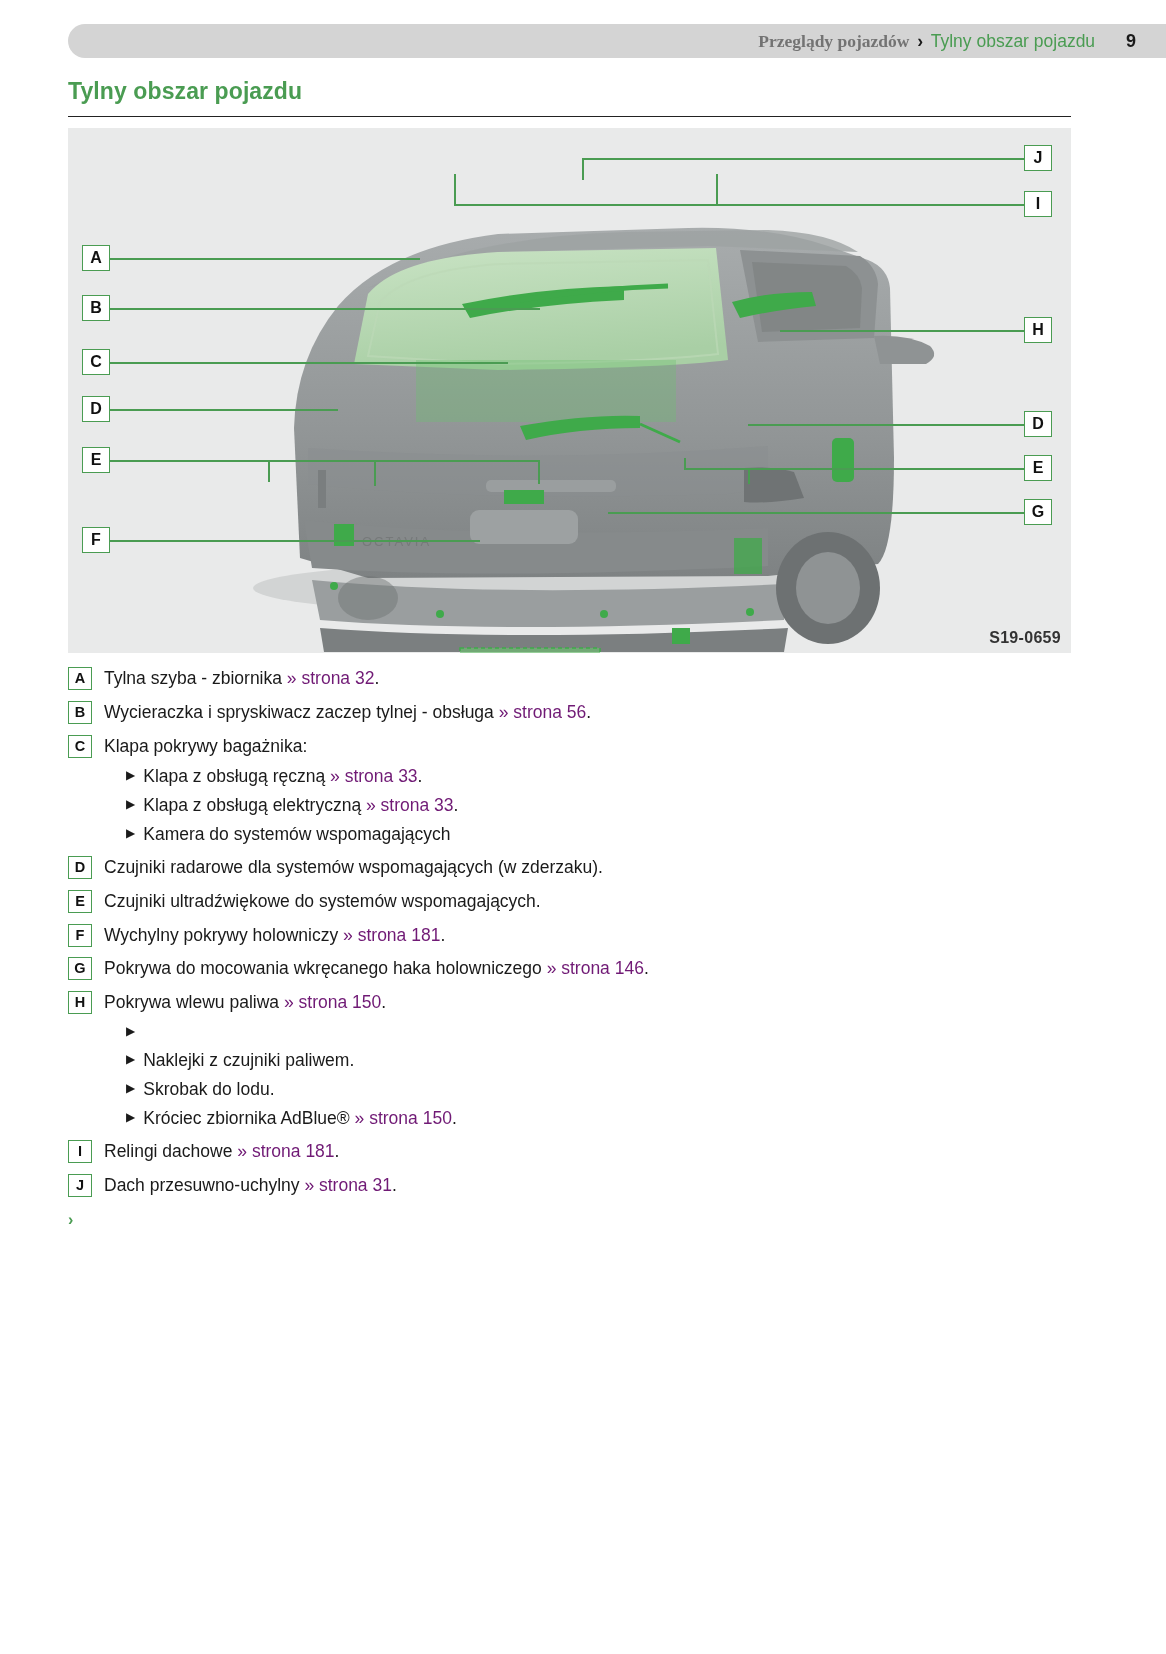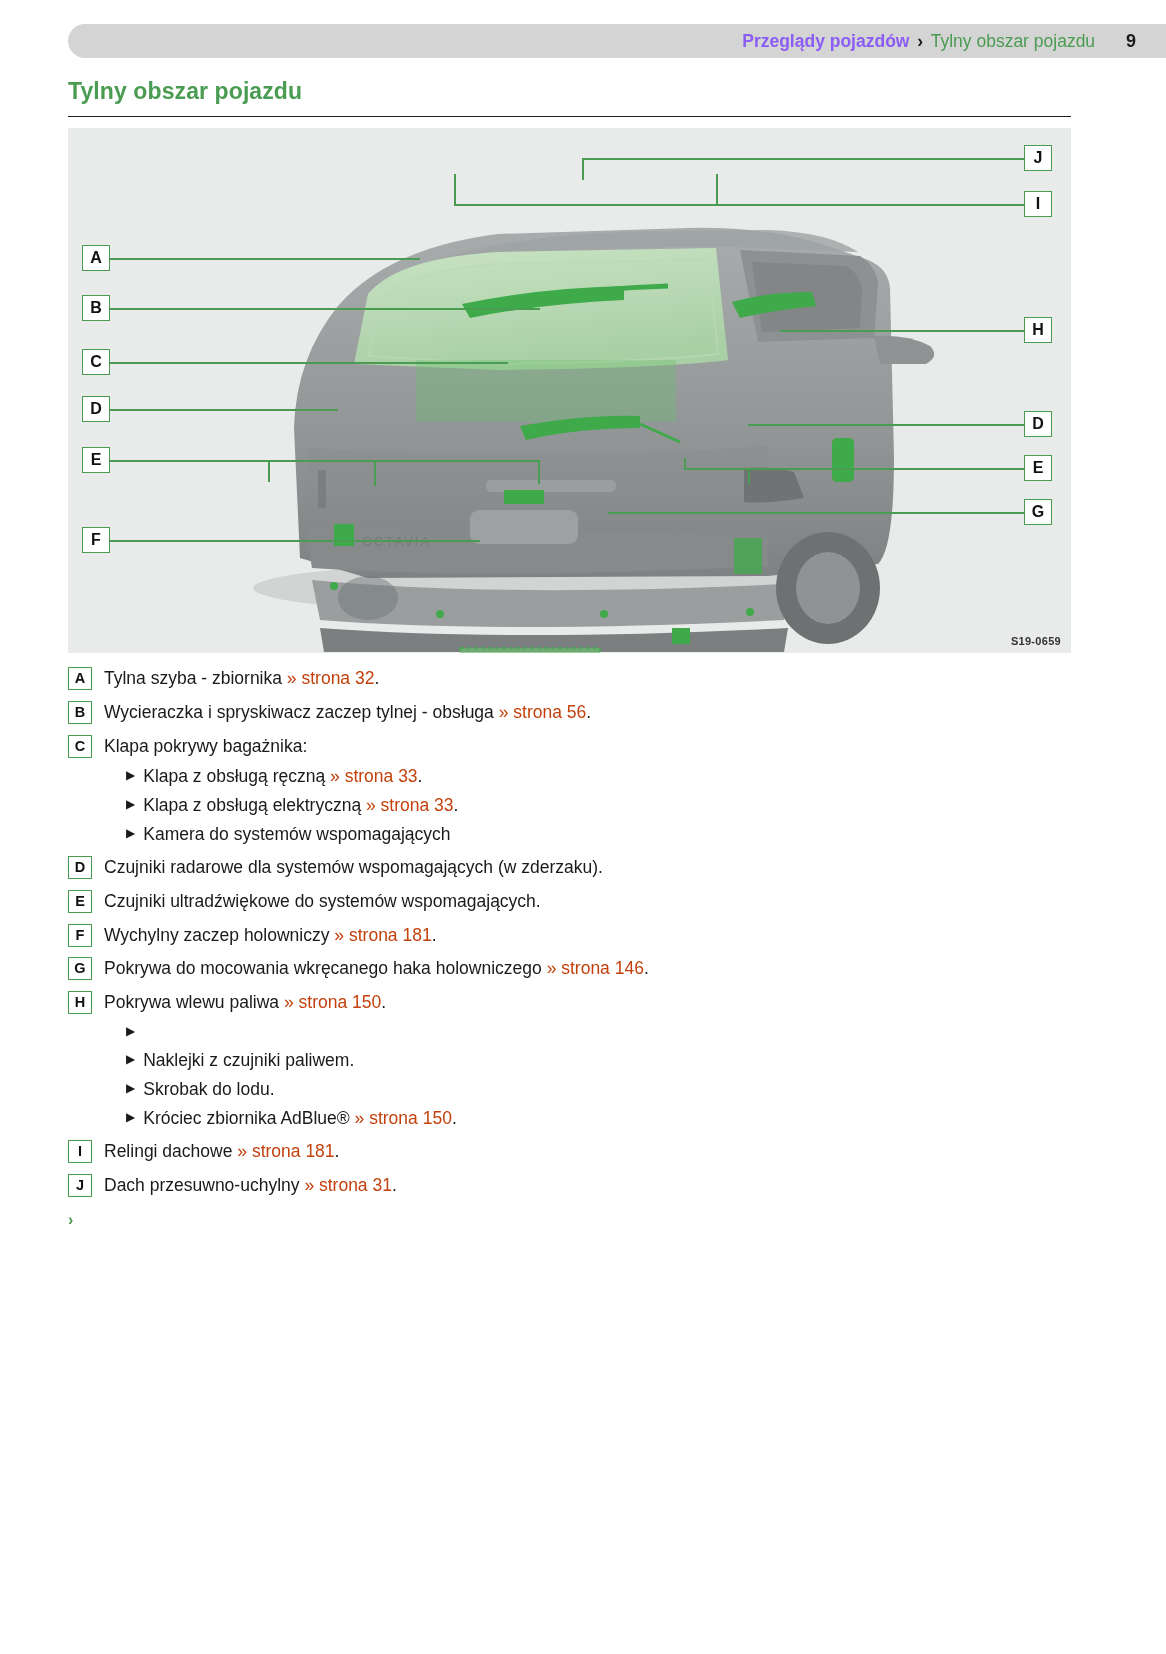--- a/index.html
+++ b/index.html
@@ -38,21 +38,22 @@
     position: absolute;
     right: 30px;
     top: 0;
     height: 34px;
     line-height: 34px;
     font-size: 17.5px;
     white-space: nowrap;
   }
   .header-section {
     font-weight: bold;
-    color: #8b5cf6;
+    color: #737373;
+    font-family: Liberation Serif, serif;
   }
   .header-sep {
     color: #1a1a1a;
     font-weight: bold;
     margin: 0 3px;
   }
   .header-sub {
     color: #4a9c52;
   }
   .header-page {
@@ -87,21 +88,21 @@
     left: 68px;
     width: 1003px;
     height: 525px;
     background: #e9eaea;
     overflow: hidden;
   }
   .fig-code {
     position: absolute;
     right: 10px;
     bottom: 6px;
-    font-size: 11px;
+    font-size: 16px;
     font-weight: bold;
     color: #333;
     letter-spacing: 0.3px;
   }
   .callout {
     position: absolute;
     width: 28px;
     height: 26px;
     border: 1.6px solid #4a9c52;
     background: #ffffff;
@@ -146,21 +147,21 @@
     line-height: 20px;
     margin-right: 12px;
     margin-top: 1px;
   }
   .legend-body {
     flex: 1 1 auto;
     font-size: 17.5px;
     color: #1a1a1a;
     line-height: 1.42;
   }
-  .ref { color: #c2410c; }
+  .ref { color: #701a75; }
   .sub-item {
     display: flex;
     align-items: flex-start;
     margin-top: 5px;
     padding-left: 22px;
     font-size: 17.5px;
     line-height: 1.38;
   }
   .tri {
     color: #1a1a1a;
@@ -361,21 +362,21 @@
     </div>
 
     <div class="legend-row">
       <div class="legend-key">E</div>
       <div class="legend-body">Czujniki ultradźwiękowe do systemów wspomagających.</div>
     </div>
 
     <div class="legend-row">
       <div class="legend-key">F</div>
       <div class="legend-body">
-        <span>Wychylny zaczep holowniczy </span><span class="ref">» strona 181</span><span>.</span>
+        <span>Wychylny pokrywy holowniczy </span><span class="ref">» strona 181</span><span>.</span>
       </div>
     </div>
 
     <div class="legend-row">
       <div class="legend-key">G</div>
       <div class="legend-body">
         <span>Pokrywa do mocowania wkręcanego haka holowniczego </span><span class="ref">» strona 146</span><span>.</span>
       </div>
     </div>
 

